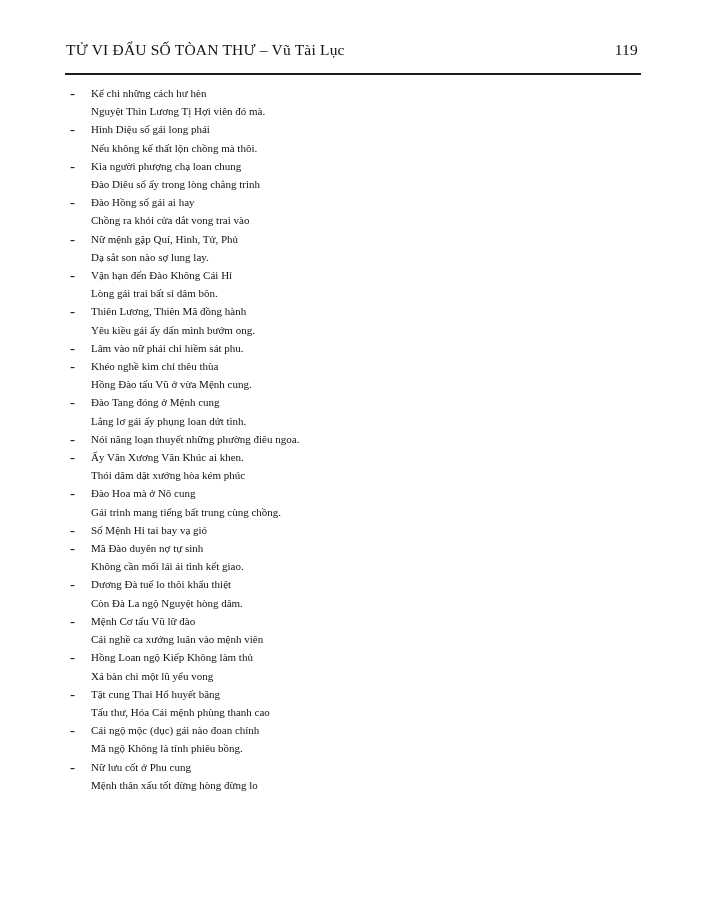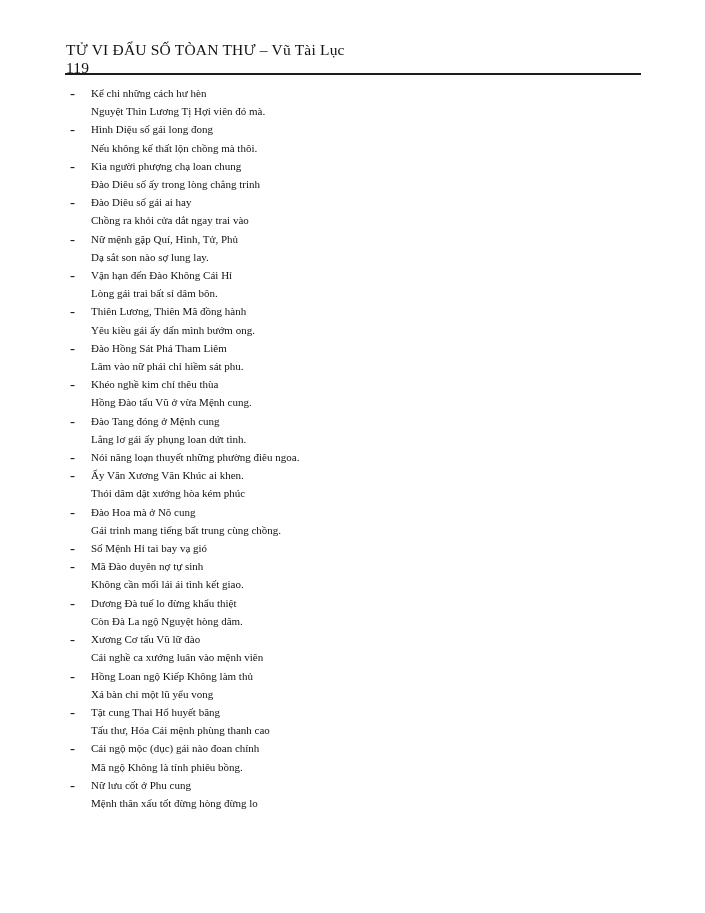--- a/index.html
+++ b/index.html
@@ -20,21 +20,20 @@
     position: absolute;
     left: 66px;
     right: 67px;
     top: 41px;
     display: flex;
     justify-content: space-between;
     align-items: baseline;
     font-size: 15.5px;
     letter-spacing: 0.2px;
     white-space: nowrap;
-    flex-direction: column;
   }
   .header-divider {
     position: absolute;
     left: 65px;
     right: 64px;
     top: 73px;
     border-top: 2px solid #1c1c1c;
   }
   .verse-list {
     position: absolute;
@@ -77,38 +76,38 @@
     <span class="dash">-</span>
     <span class="lines">
       <span class="line line1">Kể chi những cách hư hèn</span>
       <span class="line line2">Nguyệt Thìn Lương Tị Hợi viên đó mà.</span>
     </span>
   </div>
 
   <div class="couplet">
     <span class="dash">-</span>
     <span class="lines">
-      <span class="line line1">Hình Diệu số gái long đong</span>
+      <span class="line line1">Hình Diệu số gái long phái</span>
       <span class="line line2">Nếu không kế thất lộn chồng mà thôi.</span>
     </span>
   </div>
 
   <div class="couplet">
     <span class="dash">-</span>
     <span class="lines">
       <span class="line line1">Kìa người phượng chạ loan chung</span>
       <span class="line line2">Đào Diêu số ấy trong lòng chẳng trinh</span>
     </span>
   </div>
 
   <div class="couplet">
     <span class="dash">-</span>
     <span class="lines">
-      <span class="line line1">Đào Diêu số gái ai hay</span>
-      <span class="line line2">Chồng ra khỏi cửa dắt ngay trai vào</span>
+      <span class="line line1">Đào Hồng số gái ai hay</span>
+      <span class="line line2">Chồng ra khỏi cửa dắt vong trai vào</span>
     </span>
   </div>
 
   <div class="couplet">
     <span class="dash">-</span>
     <span class="lines">
       <span class="line line1">Nữ mệnh gặp Quí, Hình, Tử, Phủ</span>
       <span class="line line2">Dạ sắt son nào sợ lung lay.</span>
     </span>
   </div>
@@ -125,21 +124,20 @@
     <span class="dash">-</span>
     <span class="lines">
       <span class="line line1">Thiên Lương, Thiên Mã đồng hành</span>
       <span class="line line2">Yêu kiều gái ấy dấn mình bướm ong.</span>
     </span>
   </div>
 
   <div class="couplet">
     <span class="dash">-</span>
     <span class="lines">
-      <span class="line line1">Đào Hồng Sát Phá Tham Liêm</span>
       <span class="line line2">Lâm vào nữ phái chỉ hiềm sát phu.</span>
     </span>
   </div>
 
   <div class="couplet">
     <span class="dash">-</span>
     <span class="lines">
       <span class="line line1">Khéo nghề kim chỉ thêu thùa</span>
       <span class="line line2">Hồng Đào tấu Vũ ở vừa Mệnh cung.</span>
     </span>
@@ -187,29 +185,29 @@
     <span class="dash">-</span>
     <span class="lines">
       <span class="line line1">Mã Đào duyên nợ tự sinh</span>
       <span class="line line2">Không cần mối lái ái tình kết giao.</span>
     </span>
   </div>
 
   <div class="couplet">
     <span class="dash">-</span>
     <span class="lines">
-      <span class="line line1">Dương Đà tuế lo đừng khẩu thiệt</span>
+      <span class="line line1">Dương Đà tuế lo thôi khẩu thiệt</span>
       <span class="line line2">Còn Đà La ngộ Nguyệt hòng dâm.</span>
     </span>
   </div>
 
   <div class="couplet">
     <span class="dash">-</span>
     <span class="lines">
-      <span class="line line1">Xương Cơ tấu Vũ lữ đào</span>
+      <span class="line line1">Mệnh Cơ tấu Vũ lữ đào</span>
       <span class="line line2">Cái nghề ca xướng luân vào mệnh viên</span>
     </span>
   </div>
 
   <div class="couplet">
     <span class="dash">-</span>
     <span class="lines">
       <span class="line line1">Hồng Loan ngộ Kiếp Không làm thủ</span>
       <span class="line line2">Xá bàn chi một lũ yểu vong</span>
     </span>

